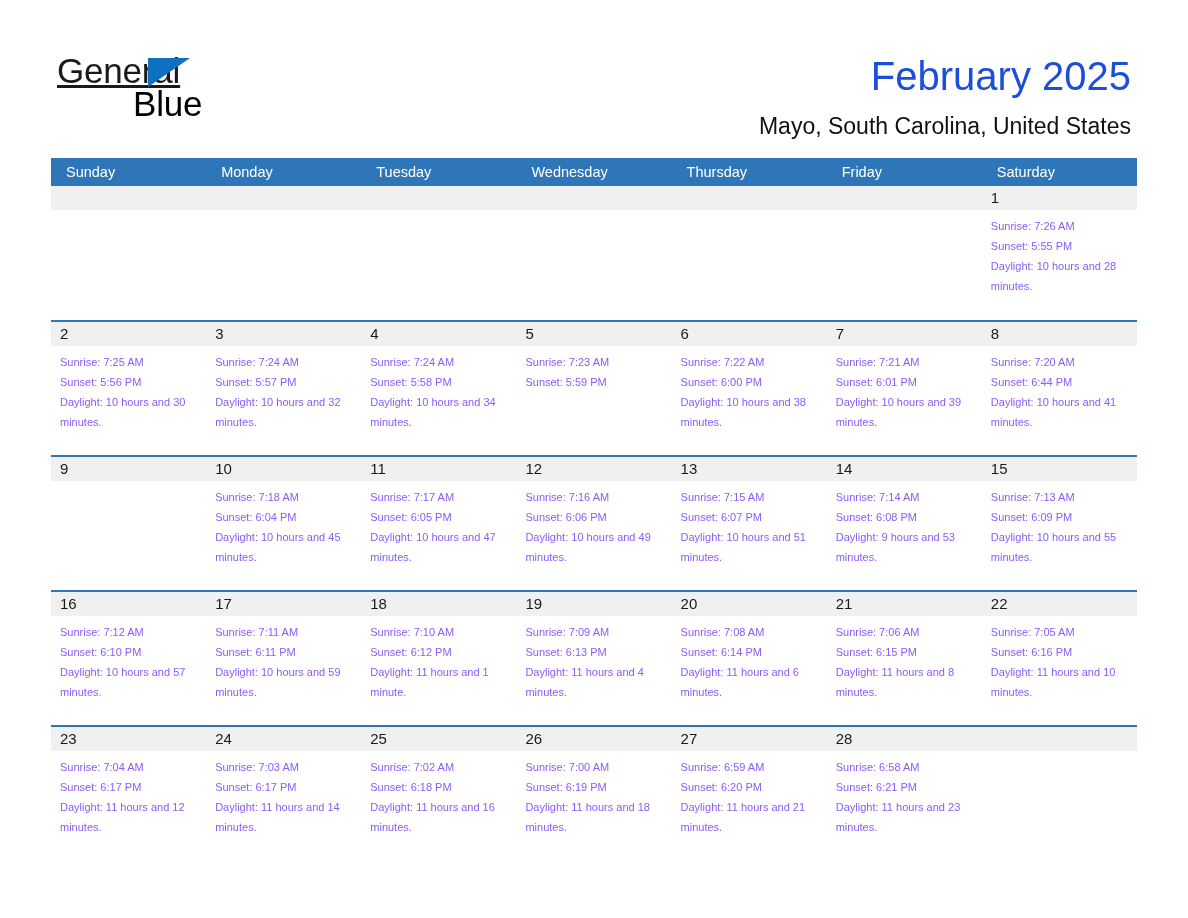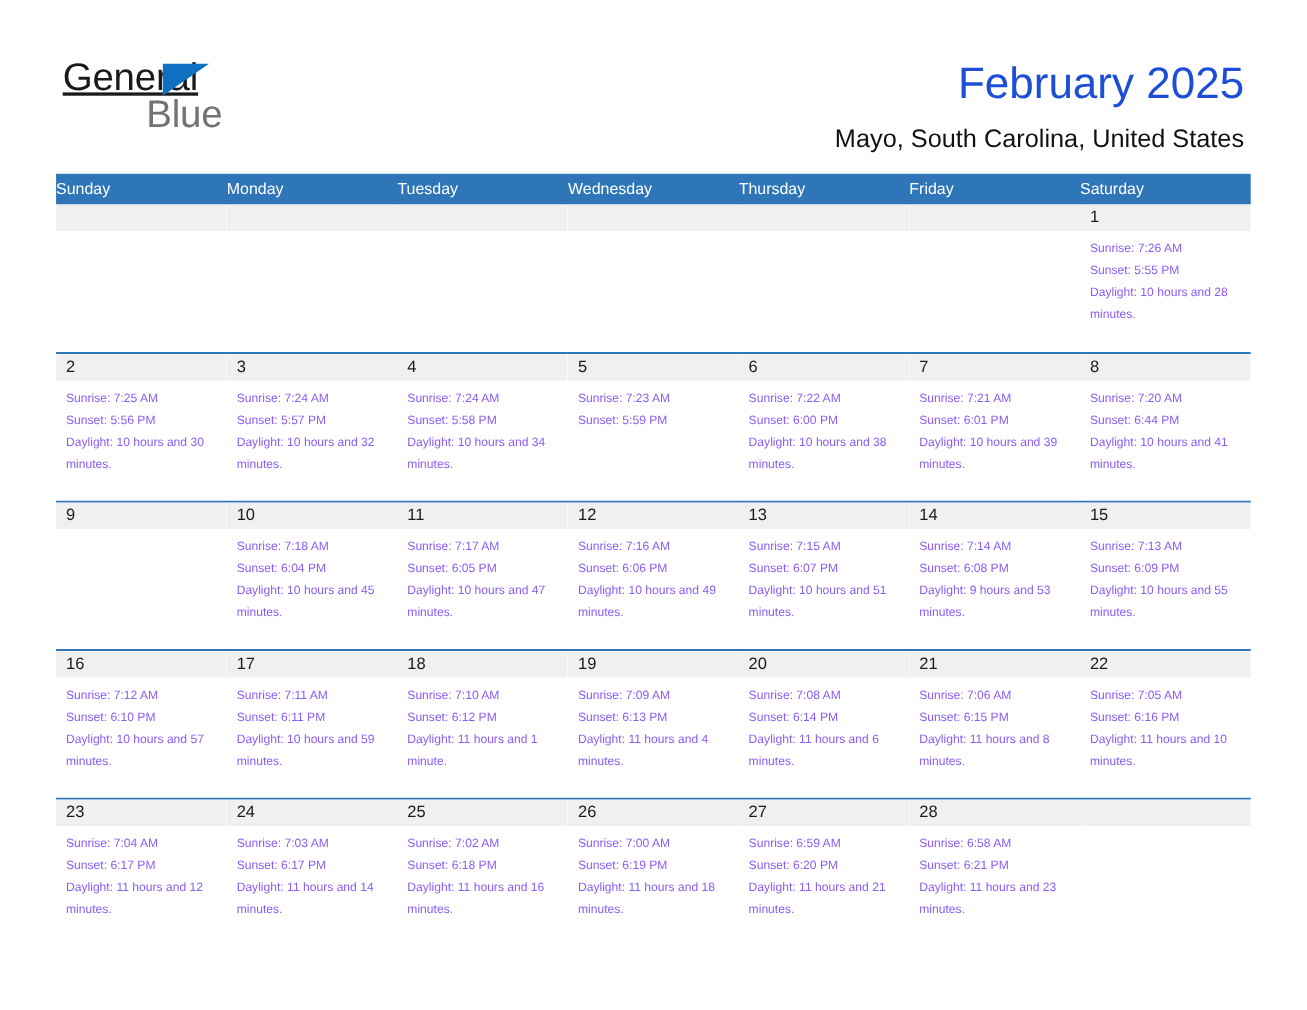--- a/index.html
+++ b/index.html
@@ -55,21 +55,21 @@
     height: 0;
     border-left: 42px solid #0f6fc0;
     border-bottom: 29px solid transparent;
   }
   .logo-blue {
     position: absolute;
     left: 76px;
     top: 33px;
     font-size: 35px;
     line-height: 38px;
-    color: #737373;
+    color: #000000;
     letter-spacing: -0.2px;
     font-weight: 400;
   }
   .title {
     position: absolute;
     right: 57px;
     top: 52px;
     font-size: 40px;
     line-height: 48px;
     text-align: right;
@@ -100,21 +100,21 @@
     display: flex;
     width: 100%;
     background: #2e76b8;
     height: 28px;
   }
   .weekday {
     flex: 1 1 0;
     font-size: 14.5px;
     line-height: 28px;
     color: #ffffff;
-    padding-left: 0;
+    padding-left: 15px;
     box-sizing: border-box;
     white-space: nowrap;
     overflow: hidden;
   }
   .week-row {
     display: flex;
     width: 100%;
     border-top: 2px solid #2e76b8;
     box-sizing: border-box;
   }

